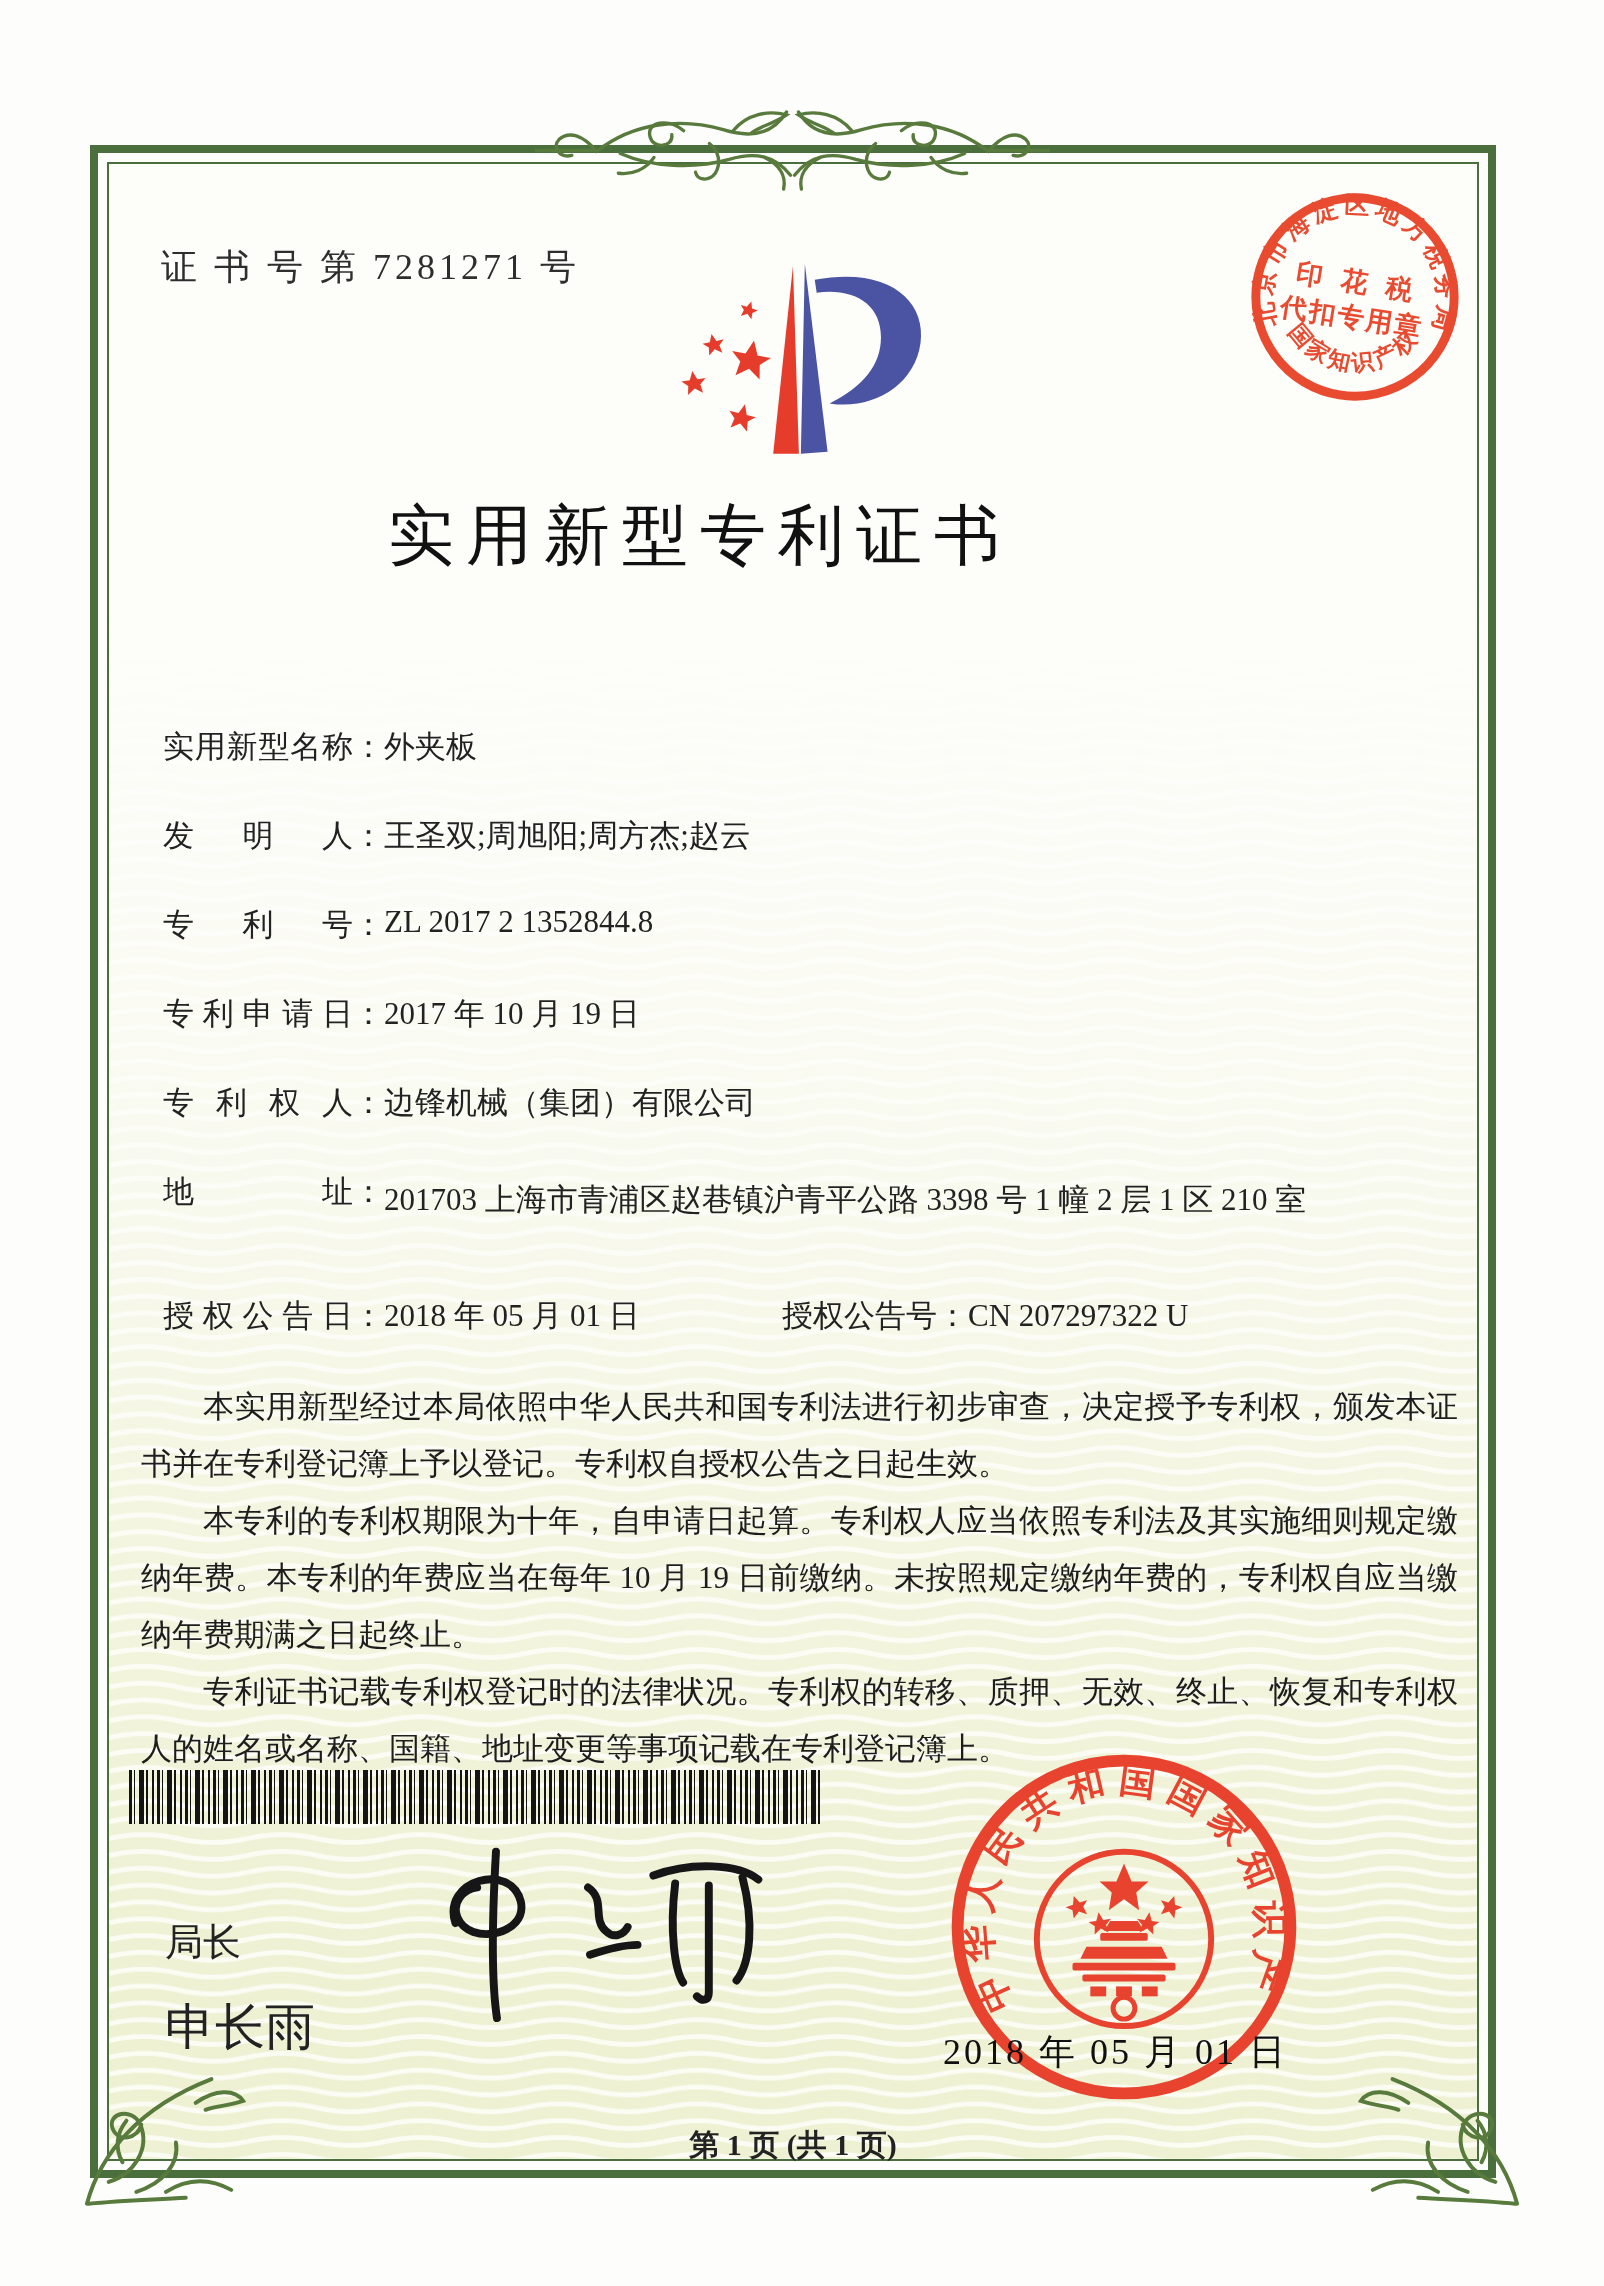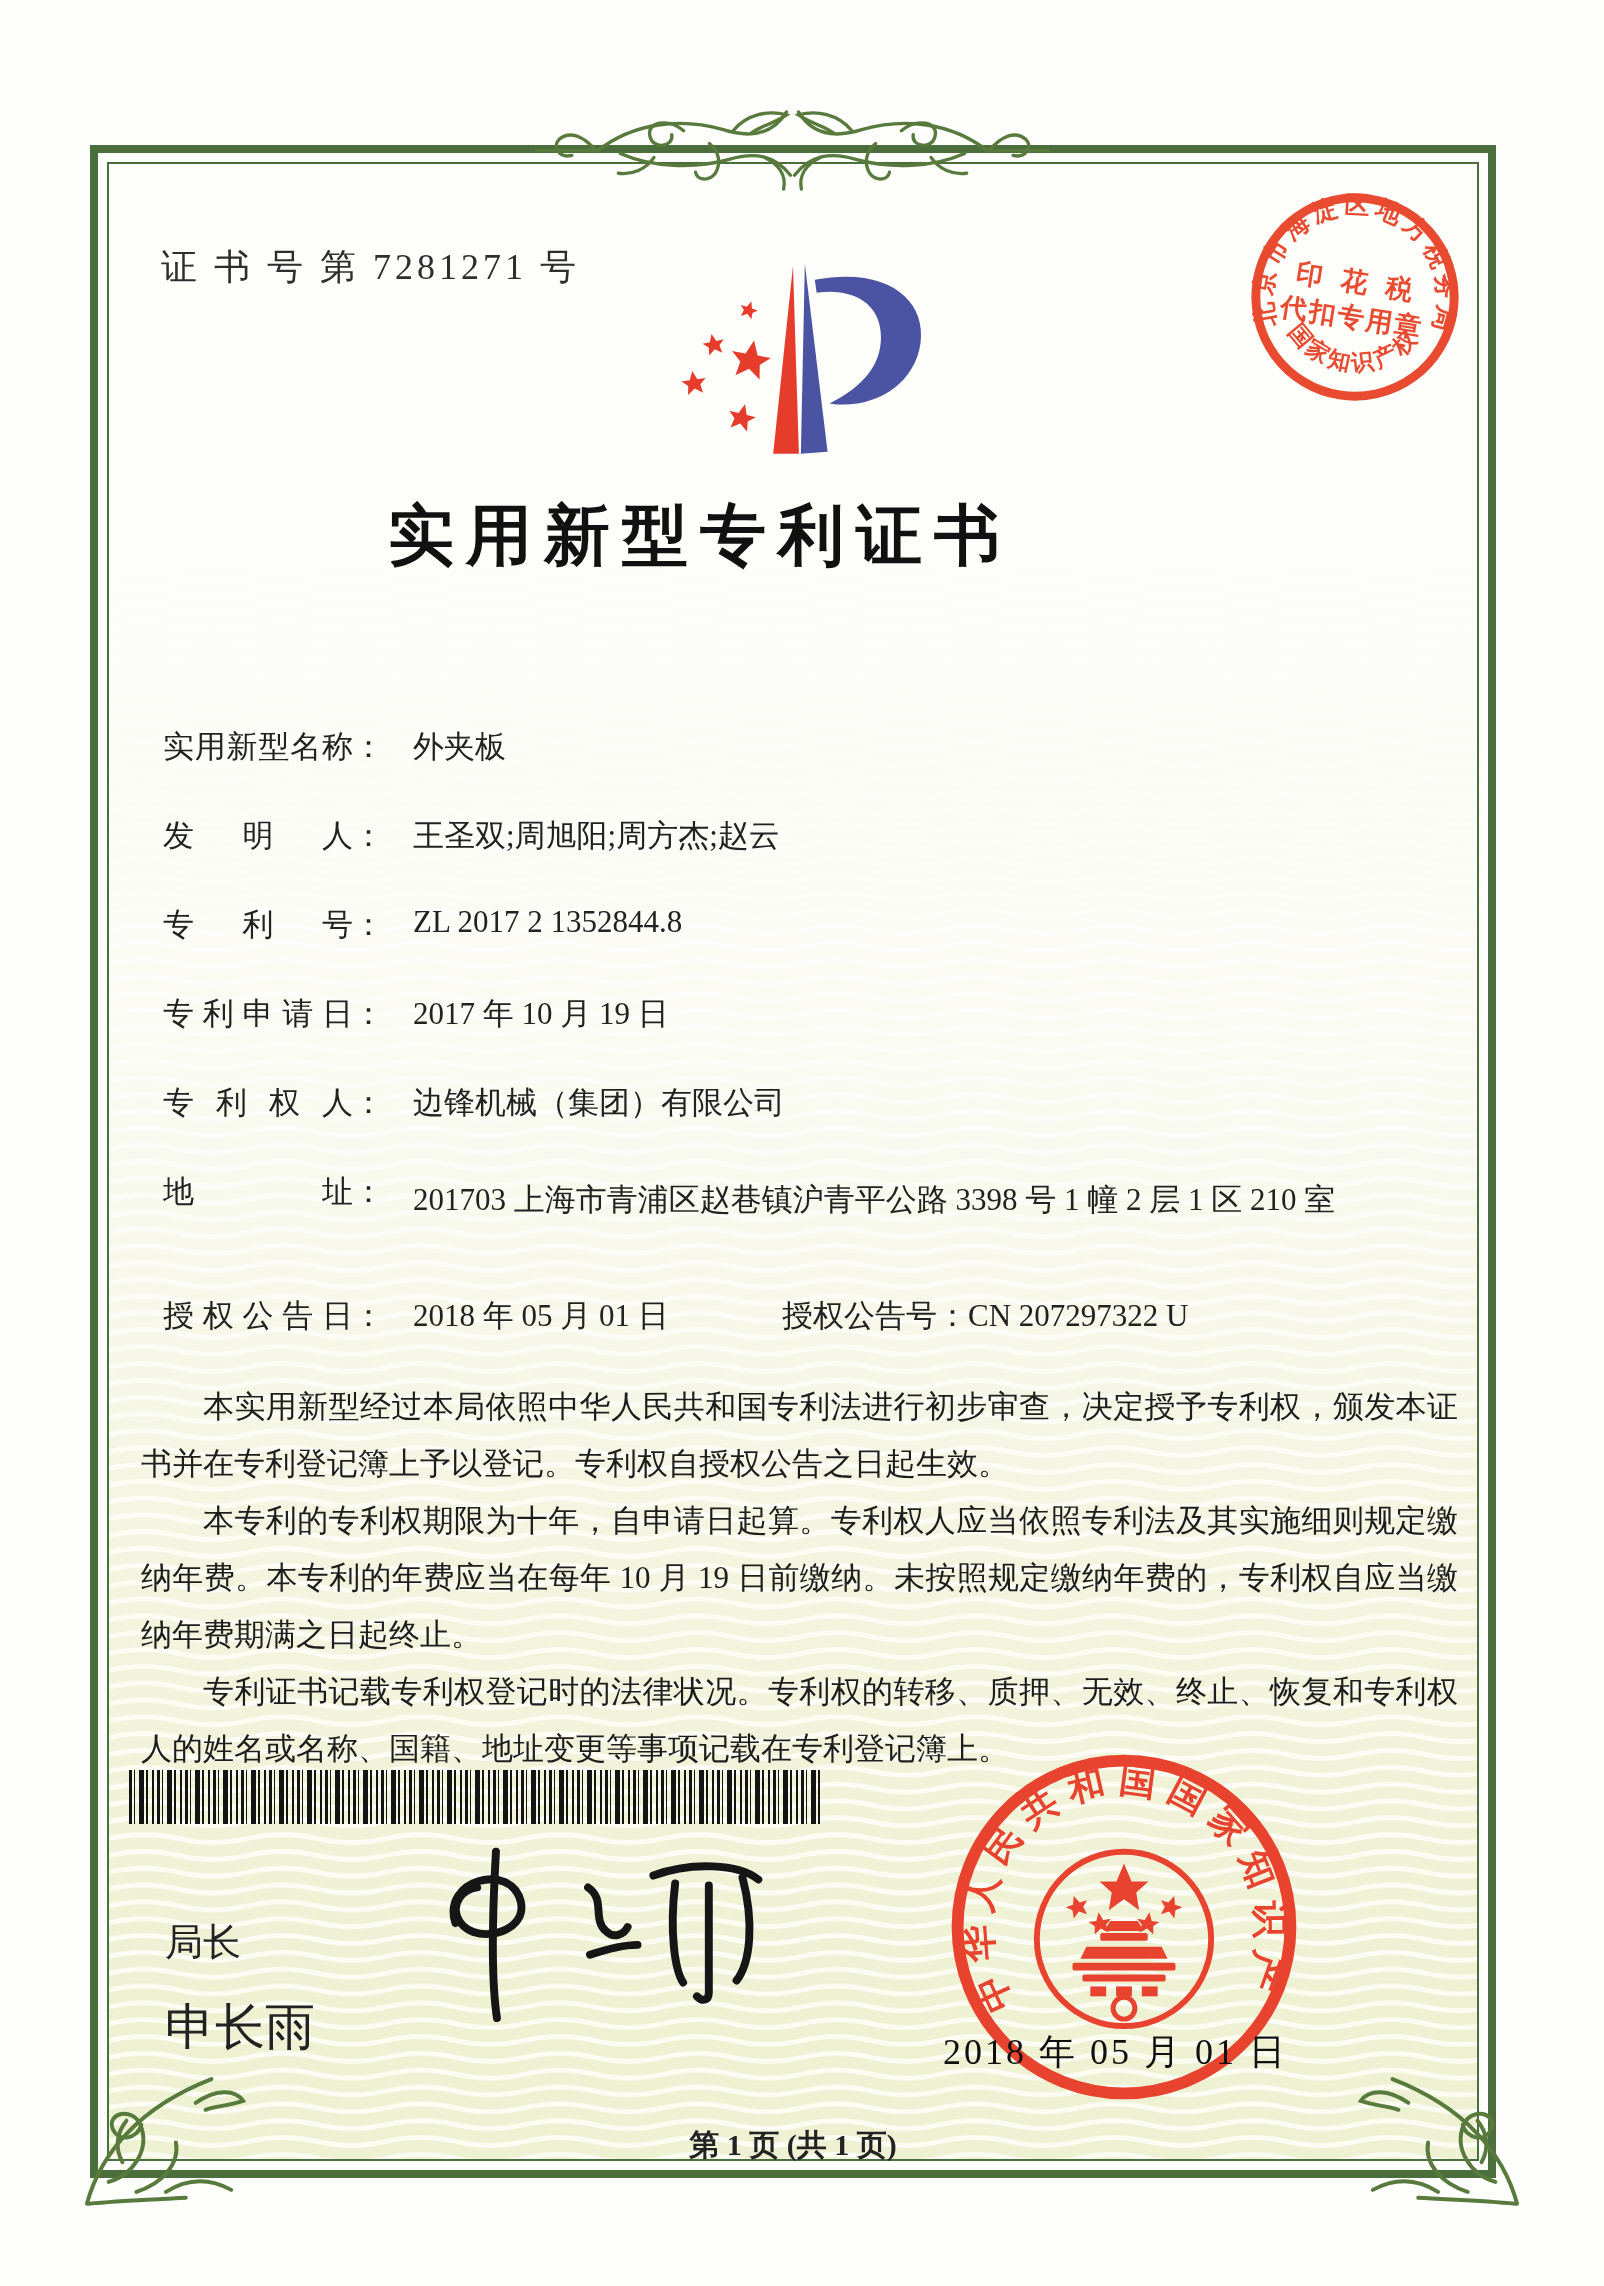--- a/index.html
+++ b/index.html
@@ -28,25 +28,25 @@
       rgba(253,253,250,0.92) 34%,rgba(253,253,250,0.7) 52%,
       rgba(253,253,250,0.35) 70%,rgba(253,253,250,0.05) 92%);
   }
   
   .ornament{position:absolute;z-index:5;}
   .corner.right{transform:scaleX(-1);}
   
   .abs{position:absolute;z-index:6;}
   .cert-no{left:161px;top:243px;font-size:36px;letter-spacing:4px;color:#2e2e2e;text-align:center;}
   .title{left:90px;top:491px;width:1220px;text-align:center;
-    font-size:66px;font-weight:bold;letter-spacing:12px;color:#111;}
+    font-size:66px;font-weight:normal;letter-spacing:12px;color:#111;}
   .field{left:163px;right:139px;font-size:31px;color:#222;}
   .lbl{display:inline-block;width:190px;text-align:justify;text-align-last:justify;vertical-align:top;}
   .colon{vertical-align:top;}
-  .val{vertical-align:top;margin-left:29px;}
+  .val{vertical-align:top;}
   .val-address{display:inline-block;width:1030px;line-height:1.85;}
   .grant-right{position:absolute;left:619px;top:0;}
   .body-text{left:133px;top:1378px;width:1317px;font-size:31px;line-height:1.84;
     text-align:justify;color:#1d1d1d;margin-left:8px;}
   .body-text p{margin:0;text-indent:2em;}
   .barcode{
     left:129px;top:1770px;width:693px;height:54px;
     background:repeating-linear-gradient(90deg,
       #141414 0px,#141414 3px,transparent 3px,transparent 5px,
       #141414 5px,#141414 6px,transparent 6px,transparent 10px,

